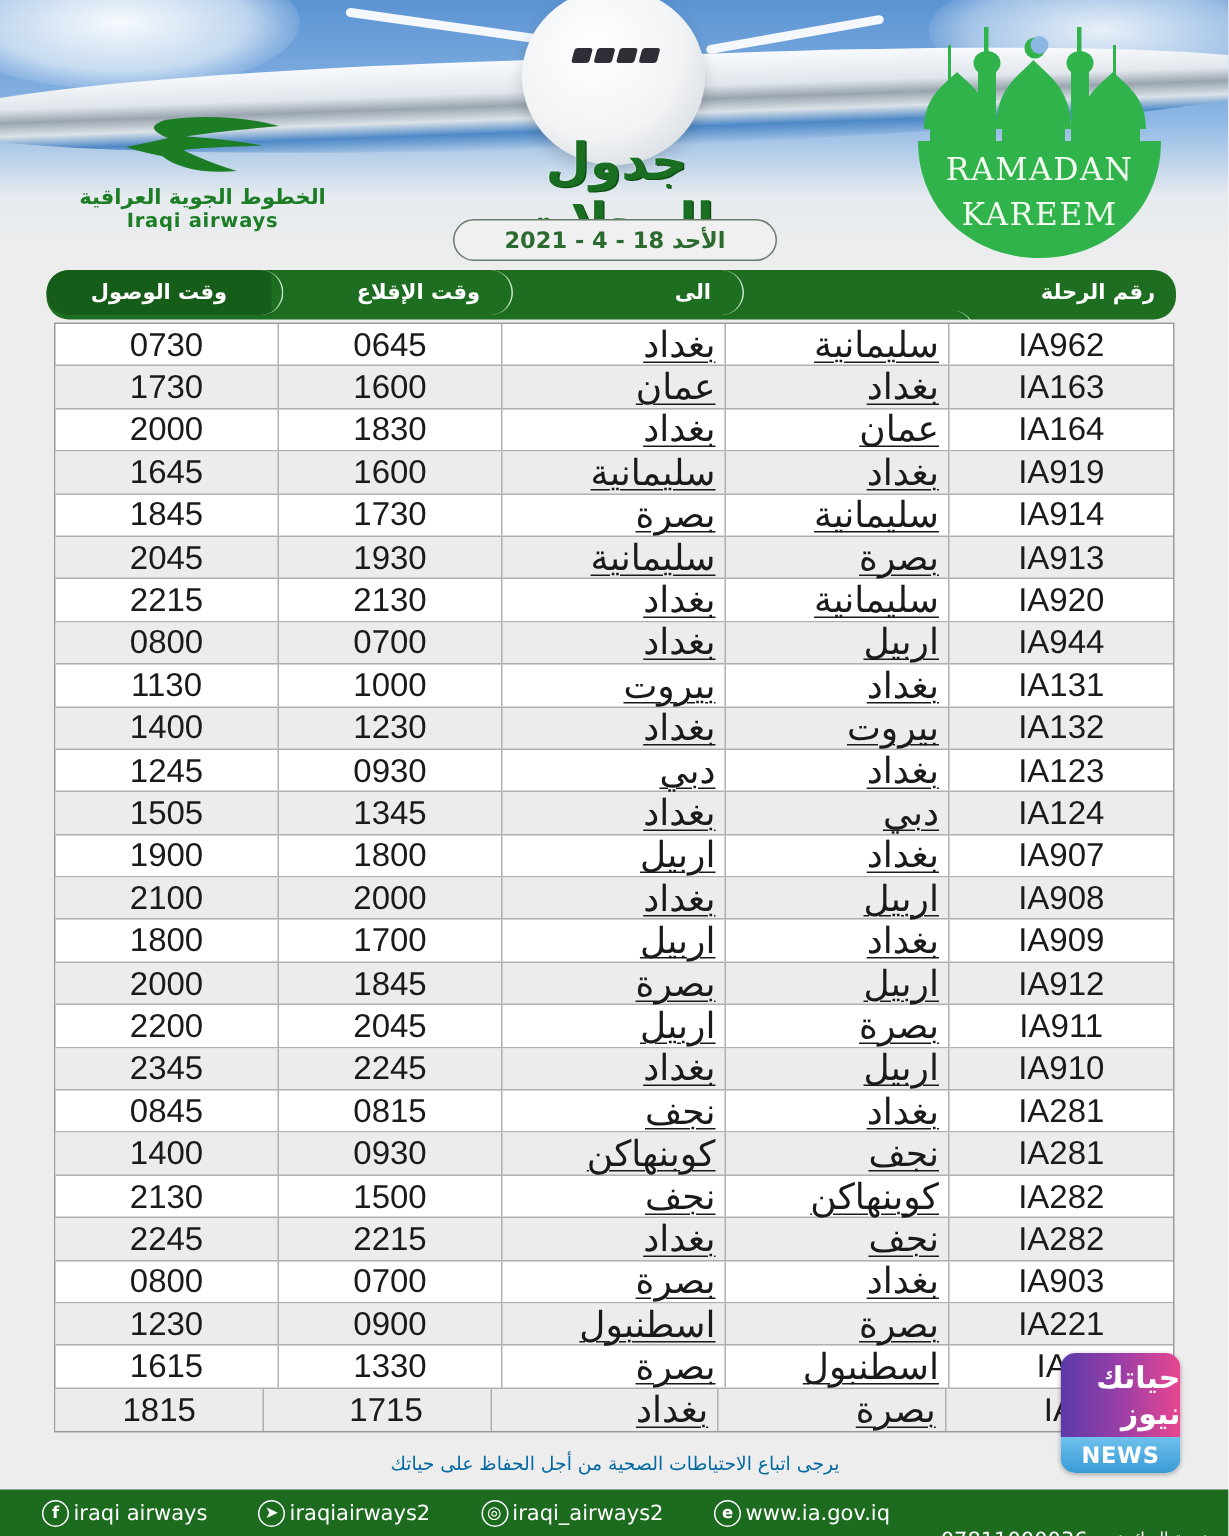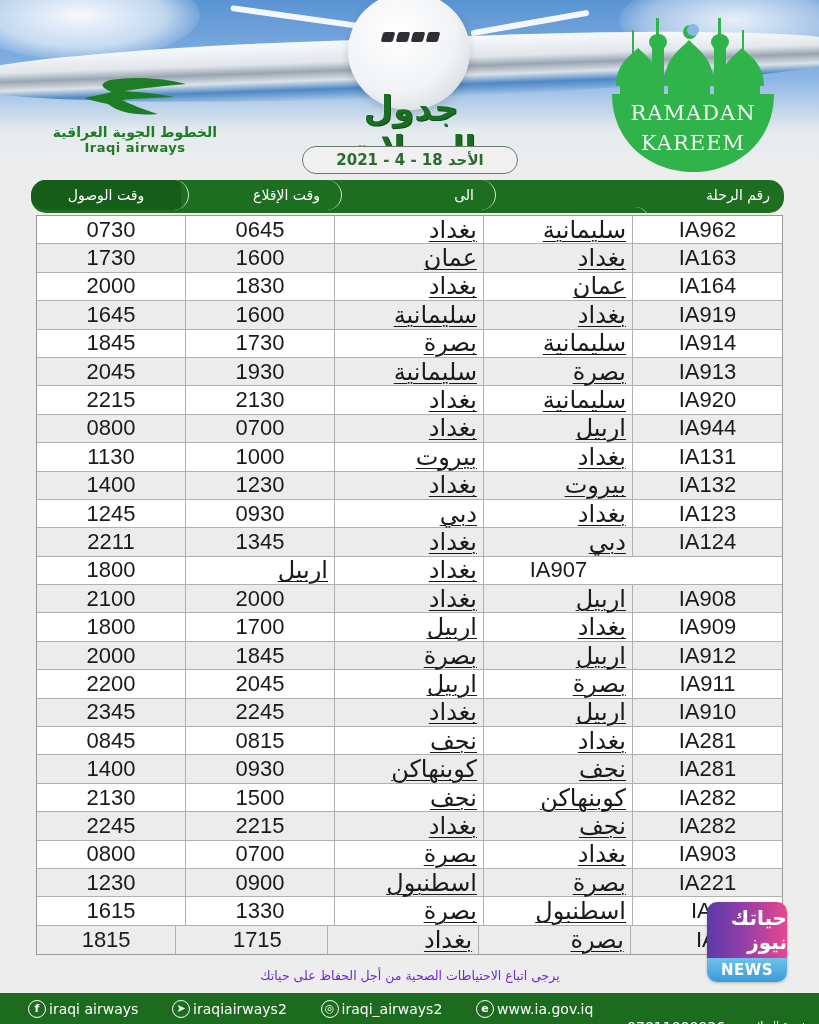--- a/index.html
+++ b/index.html
@@ -80,21 +80,21 @@
   .ramadan { position: absolute; left: 608px; top: 12px; width: 170px; height: 166px; }
   .ramadan-text {
     position: absolute; left: 10px; top: 86px; width: 150px; text-align: center;
     font-family: "DejaVu Serif", serif; color: #f4fff1; font-size: 21px; line-height: 30px; letter-spacing: 1px;
   }
 
   
   .thead {
     position: absolute; left: 31px; top: 180px; width: 753px; height: 33px;
     background: #1e6e22; border-radius: 15px;
-    display: flex; direction: ltr;
+    display: flex; direction: ltr; font-weight: bold;
   }
   .th {
     position: relative; height: 30px; display: flex; align-items: center;
     color: #ffffff; font-size: 14px; font-family: "DejaVu Sans", sans-serif;
     direction: rtl; padding: 0 14px;
   }
   .th::after {
     content: ""; position: absolute; top: 0; right: -8px; width: 16px; height: 30px;
     border-right: 1.5px solid #cfe6cf; border-radius: 0 15px 15px 0;
   }
@@ -144,21 +144,21 @@
   }
   .news-bottom {
     height: 24px; background: linear-gradient(180deg, #6ec1ec, #3a9bd6);
     color: #ffffff; font-family: "DejaVu Sans", sans-serif; font-weight: bold; font-size: 15px;
     display: flex; align-items: center; justify-content: center; letter-spacing: 0.5px;
   }
 
   
   .advice {
     position: absolute; left: 200px; top: 968px; width: 420px; text-align: center;
-    font-family: "DejaVu Sans", sans-serif; font-size: 12.5px; color: #6d28d9; direction: rtl;
+    font-family: "DejaVu Sans", sans-serif; font-size: 12.5px; color: #0369a1; direction: rtl;
   }
   .footer {
     position: absolute; left: 0; top: 993px; width: 819px; height: 31px;
     background: #1d6b1f;
     display: flex; align-items: center; justify-content: space-between;
     padding: 0 12px 0 28px;
     color: #ffffff; font-family: "DejaVu Sans", sans-serif; font-size: 14px;
   }
   .f-item { display: flex; align-items: center; gap: 3px; white-space: nowrap; }
   .f-icon {
@@ -308,27 +308,28 @@
       <div class="td num w-num">IA132</div>
     </div>
     <div class="tr">
       <div class="td num w-arr">1245</div>
       <div class="td num w-dep">0930</div>
       <div class="td ar w-to">دبي</div>
       <div class="td ar w-from">بغداد</div>
       <div class="td num w-num">IA123</div>
     </div>
     <div class="tr">
-      <div class="td num w-arr">2211</div>
+      <div class="td num w-arr">1505</div>
       <div class="td num w-dep">1345</div>
       <div class="td ar w-to">بغداد</div>
       <div class="td ar w-from">دبي</div>
       <div class="td num w-num">IA124</div>
     </div>
     <div class="tr">
+      <div class="td num w-arr">1900</div>
       <div class="td num w-dep">1800</div>
       <div class="td ar w-to">اربيل</div>
       <div class="td ar w-from">بغداد</div>
       <div class="td num w-num">IA907</div>
     </div>
     <div class="tr">
       <div class="td num w-arr">2100</div>
       <div class="td num w-dep">2000</div>
       <div class="td ar w-to">بغداد</div>
       <div class="td ar w-from">اربيل</div>

